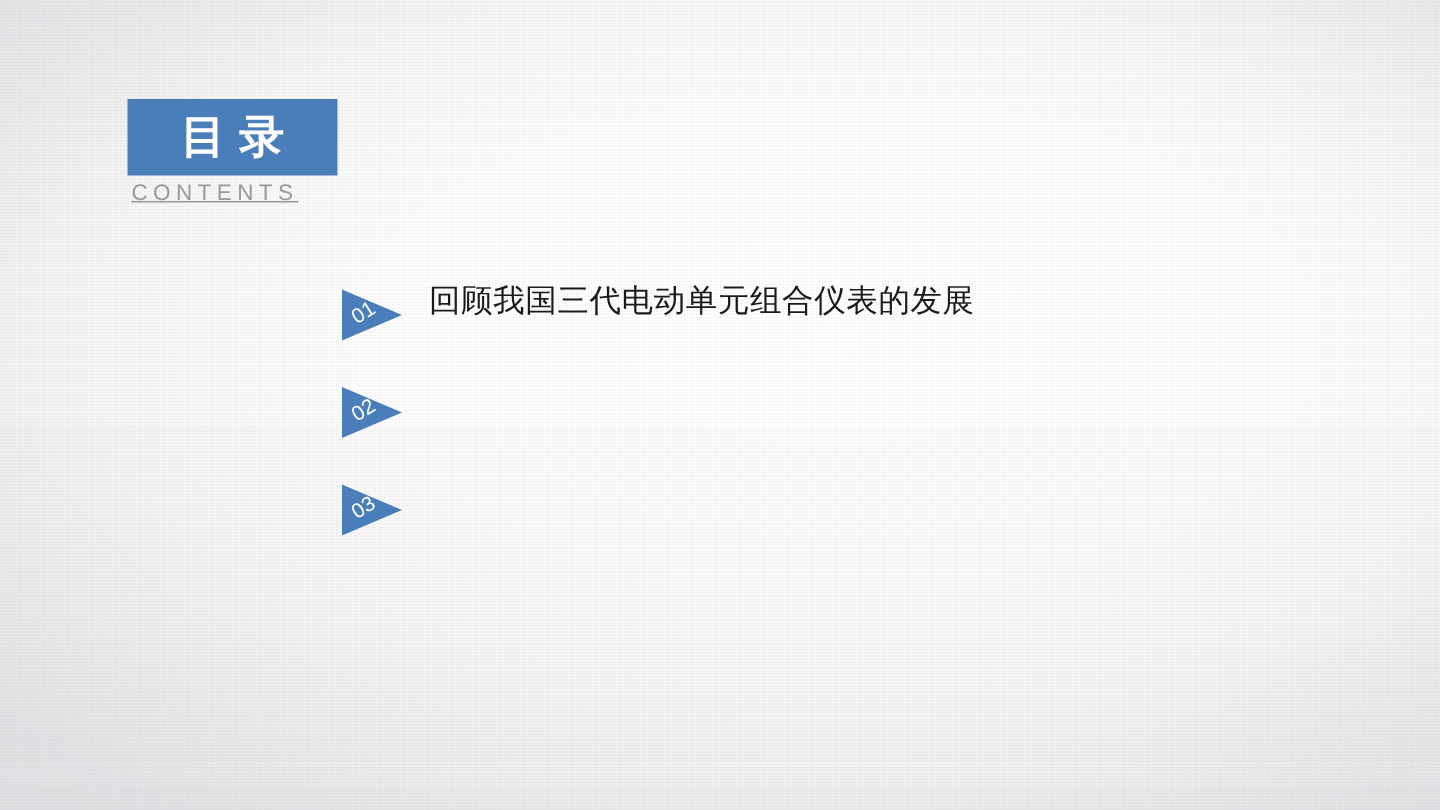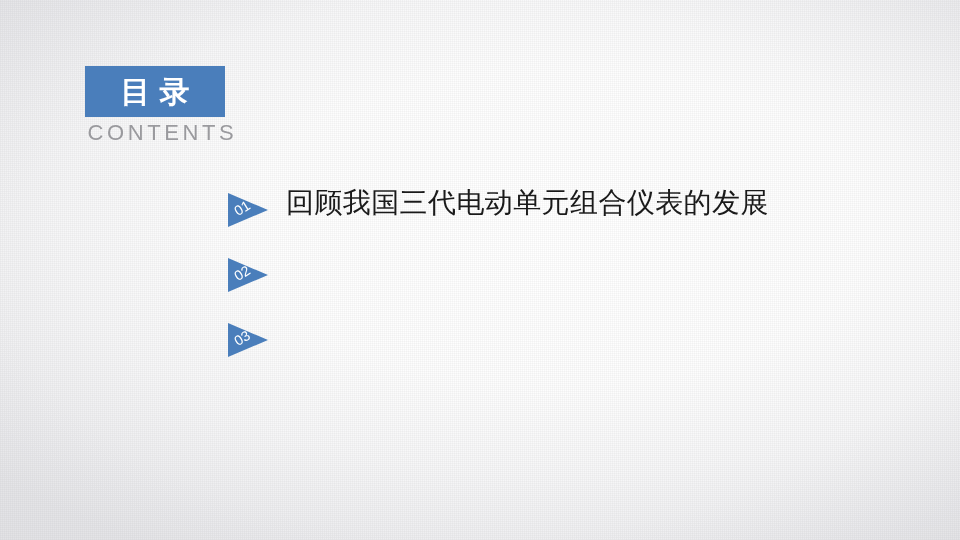--- a/index.html
+++ b/index.html
@@ -78,27 +78,28 @@
     font-size: 30px;
     font-weight: bold;
     letter-spacing: 9px;
     text-indent: 9px;
     line-height: 1;
     white-space: nowrap;
   }
   #title-en {
     margin-top: 4px;
     color: #9a9a9e;
-    font-size: 22px;
+    font-size: 15px;
     letter-spacing: 3.6px;
     text-indent: 3.6px;
     line-height: 1.05;
     white-space: nowrap;
     width: 142px;
     margin-left: -1px;
+    text-decoration: underline;
   }
 
   
   #toc-list {
     position: absolute;
     left: 228px;
     top: 186px;
     width: 700px;
   }
   .toc-row {
@@ -134,26 +135,26 @@
     line-height: 1;
     transform: rotate(-32deg);
     transform-origin: 50% 50%;
     text-align: center;
     white-space: nowrap;
   }
   .toc-text {
     position: absolute;
     left: 58px;
     top: 0px;
-    font-size: 28px;
+    font-size: 21px;
     color: #1a1a1a;
     line-height: 34px;
     white-space: nowrap;
     letter-spacing: 0.4px;
-    font-family: Liberation Serif, serif;
+    font-family: Liberation Mono, monospace;
   }
 </style>
 </head>
 <body>
 
 <div id="slide">
 
   <div class="layer">
 
     <div id="header-block">

